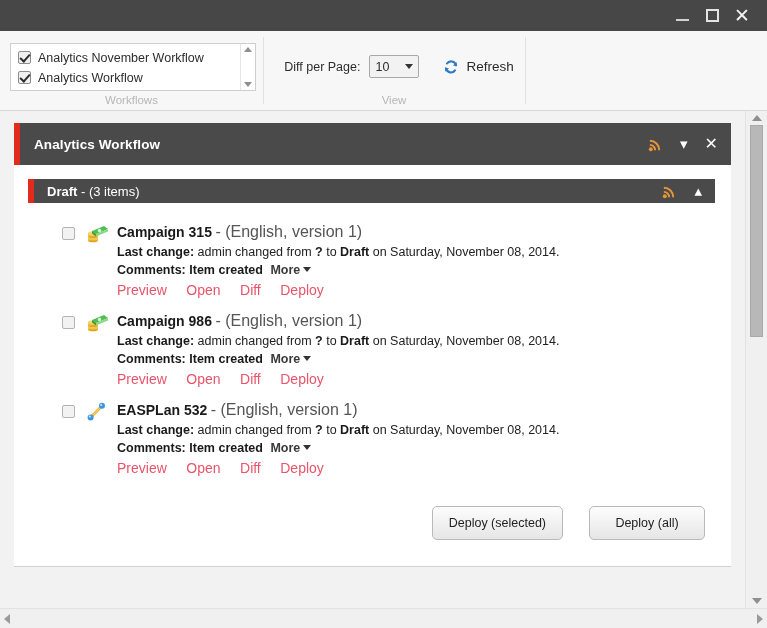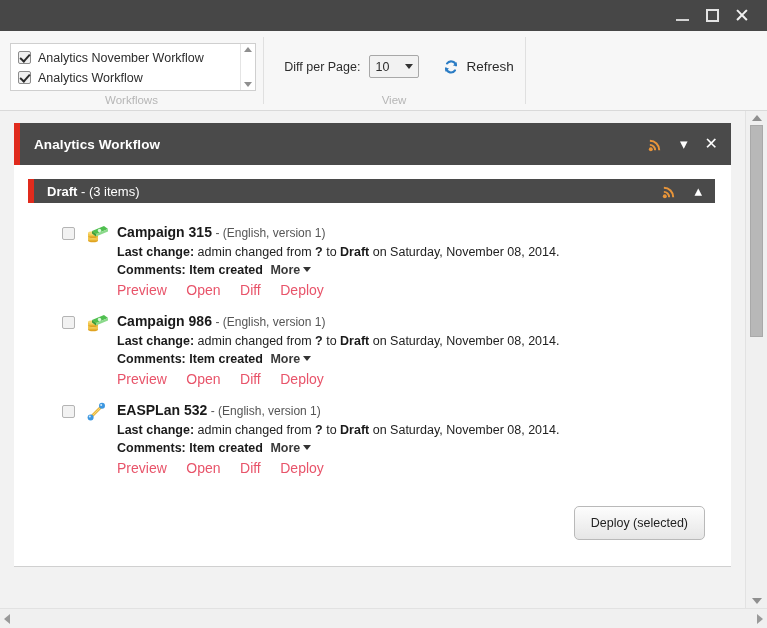--- a/index.html
+++ b/index.html
@@ -151,21 +151,21 @@
 
   .items { padding: 14px 0 0 0; }
   .item-row { display: flex; padding: 6px 0 6px 48px; }
   .item-cbx {
     width: 13px; height: 13px; border: 1px solid #b4b4b4;
     background: #f2f2f2; border-radius: 2px; flex: none; margin-top: 4px;
   }
   .item-icon { width: 24px; height: 22px; margin: 0 8px 0 10px; flex: none; }
   .item-body { font-size: 12.5px; color: #222; line-height: 18.5px; }
   .item-name { font-size: 14px; font-weight: bold; color: #1a1a1a; }
-  .item-meta { color: #555; font-size: 12px; }
+  .item-meta { color: #555; font-size: 16px; }
   .lbl-b { font-weight: bold; color: #1a1a1a; }
   .more { color: #3a3a3a; margin-left: 4px; font-weight: bold; }
   .more-caret {
     display: inline-block; width:0;height:0; margin-left:3px;
     border-left:4px solid transparent;border-right:4px solid transparent;border-top:5px solid #333;
     vertical-align: 2px;
   }
   .actions { margin-top: 1px; }
   .action-link {
     color: #e8546a; font-size: 14px; margin-right: 16px; text-decoration: none;
@@ -425,20 +425,21 @@
               <a class="action-link" href="#">Diff</a>
               <a class="action-link" href="#">Deploy</a>
             </div>
           </div>
         </div>
 
       </div>
 
       <div class="btn-row">
         <div class="btn">Deploy (selected)</div>
+        <div class="btn">Deploy (all)</div>
       </div>
 
     </div>
   </div>
 
   <div class="vscroll">
     <div class="vs-arrow-up"></div>
     <div class="vs-thumb"></div>
     <div class="vs-arrow-down"></div>
   </div>

